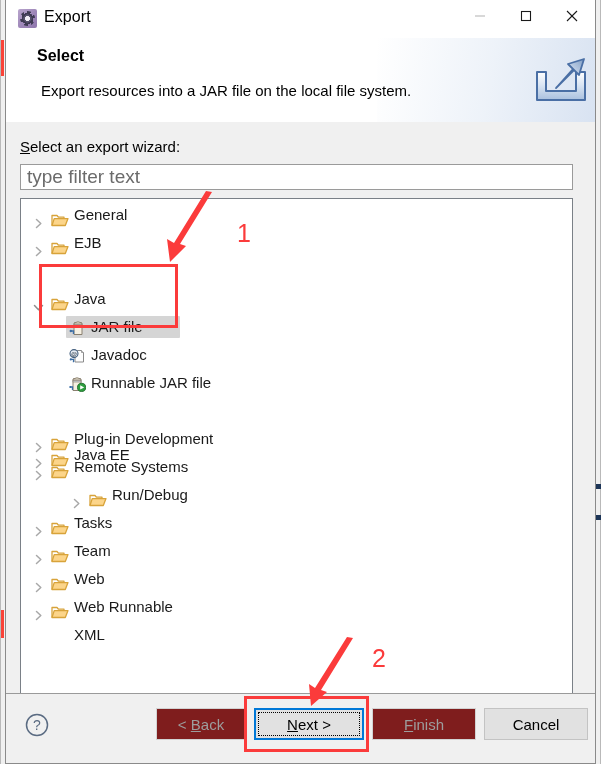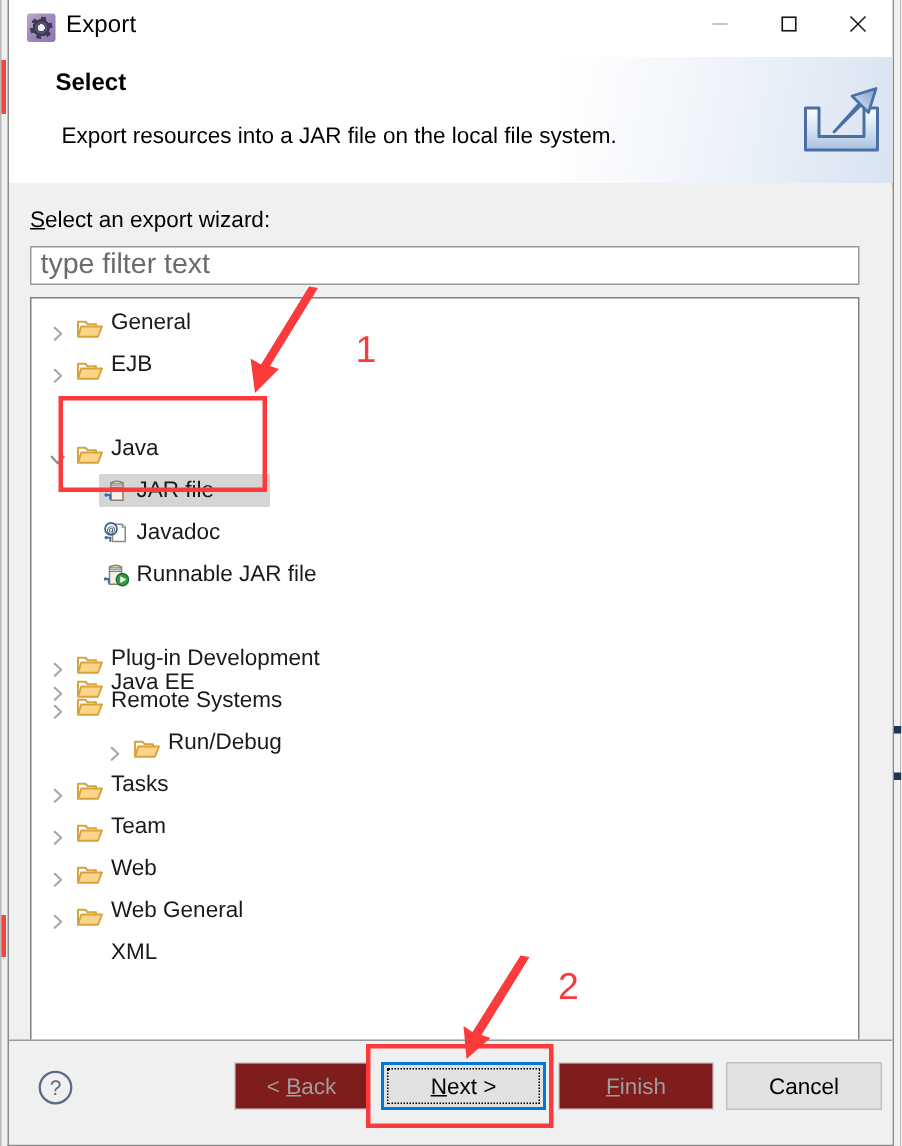--- a/index.html
+++ b/index.html
@@ -362,21 +362,21 @@
             <span class="label">Web</span>
           </div>
           <div class="row lvl0" style="top: 394px;">
             <span class="twisty"><svg width="11" height="11" viewBox="0 0 11 11" aria-hidden="true">
                 <path d="M3.5,1.5 L7.8,5.5 L3.5,9.5" fill="none" stroke="#a8a8a8" stroke-width="1.5" stroke-linecap="round" stroke-linejoin="round"></path>
               </svg></span>
             <span class="ficon"><svg width="18" height="14" viewBox="0 0 18 14" aria-hidden="true">
                 <path d="M1,12.5 L1,2.5 L6,2.5 L7.5,4.2 L13,4.2 L13,5.6" fill="none" stroke="#d8a33a" stroke-width="1.3" stroke-linejoin="round"></path>
                 <path d="M3.2,5.6 L17,5.6 L14.3,12.5 L1,12.5 Z" fill="#fcd58a" stroke="#d8a33a" stroke-width="1.3" stroke-linejoin="round"></path>
               </svg></span>
-            <span class="label">Web General</span>
+            <span class="label">Web Runnable</span>
           </div>
           <div class="row lvl0" style="top: 422px;">
             <span class="label">XML</span>
           </div>
         </div>
     </div>
 
     <div class="footer">
       <div class="help-btn">
         <svg width="26" height="26" viewBox="0 0 26 26" aria-hidden="true">

